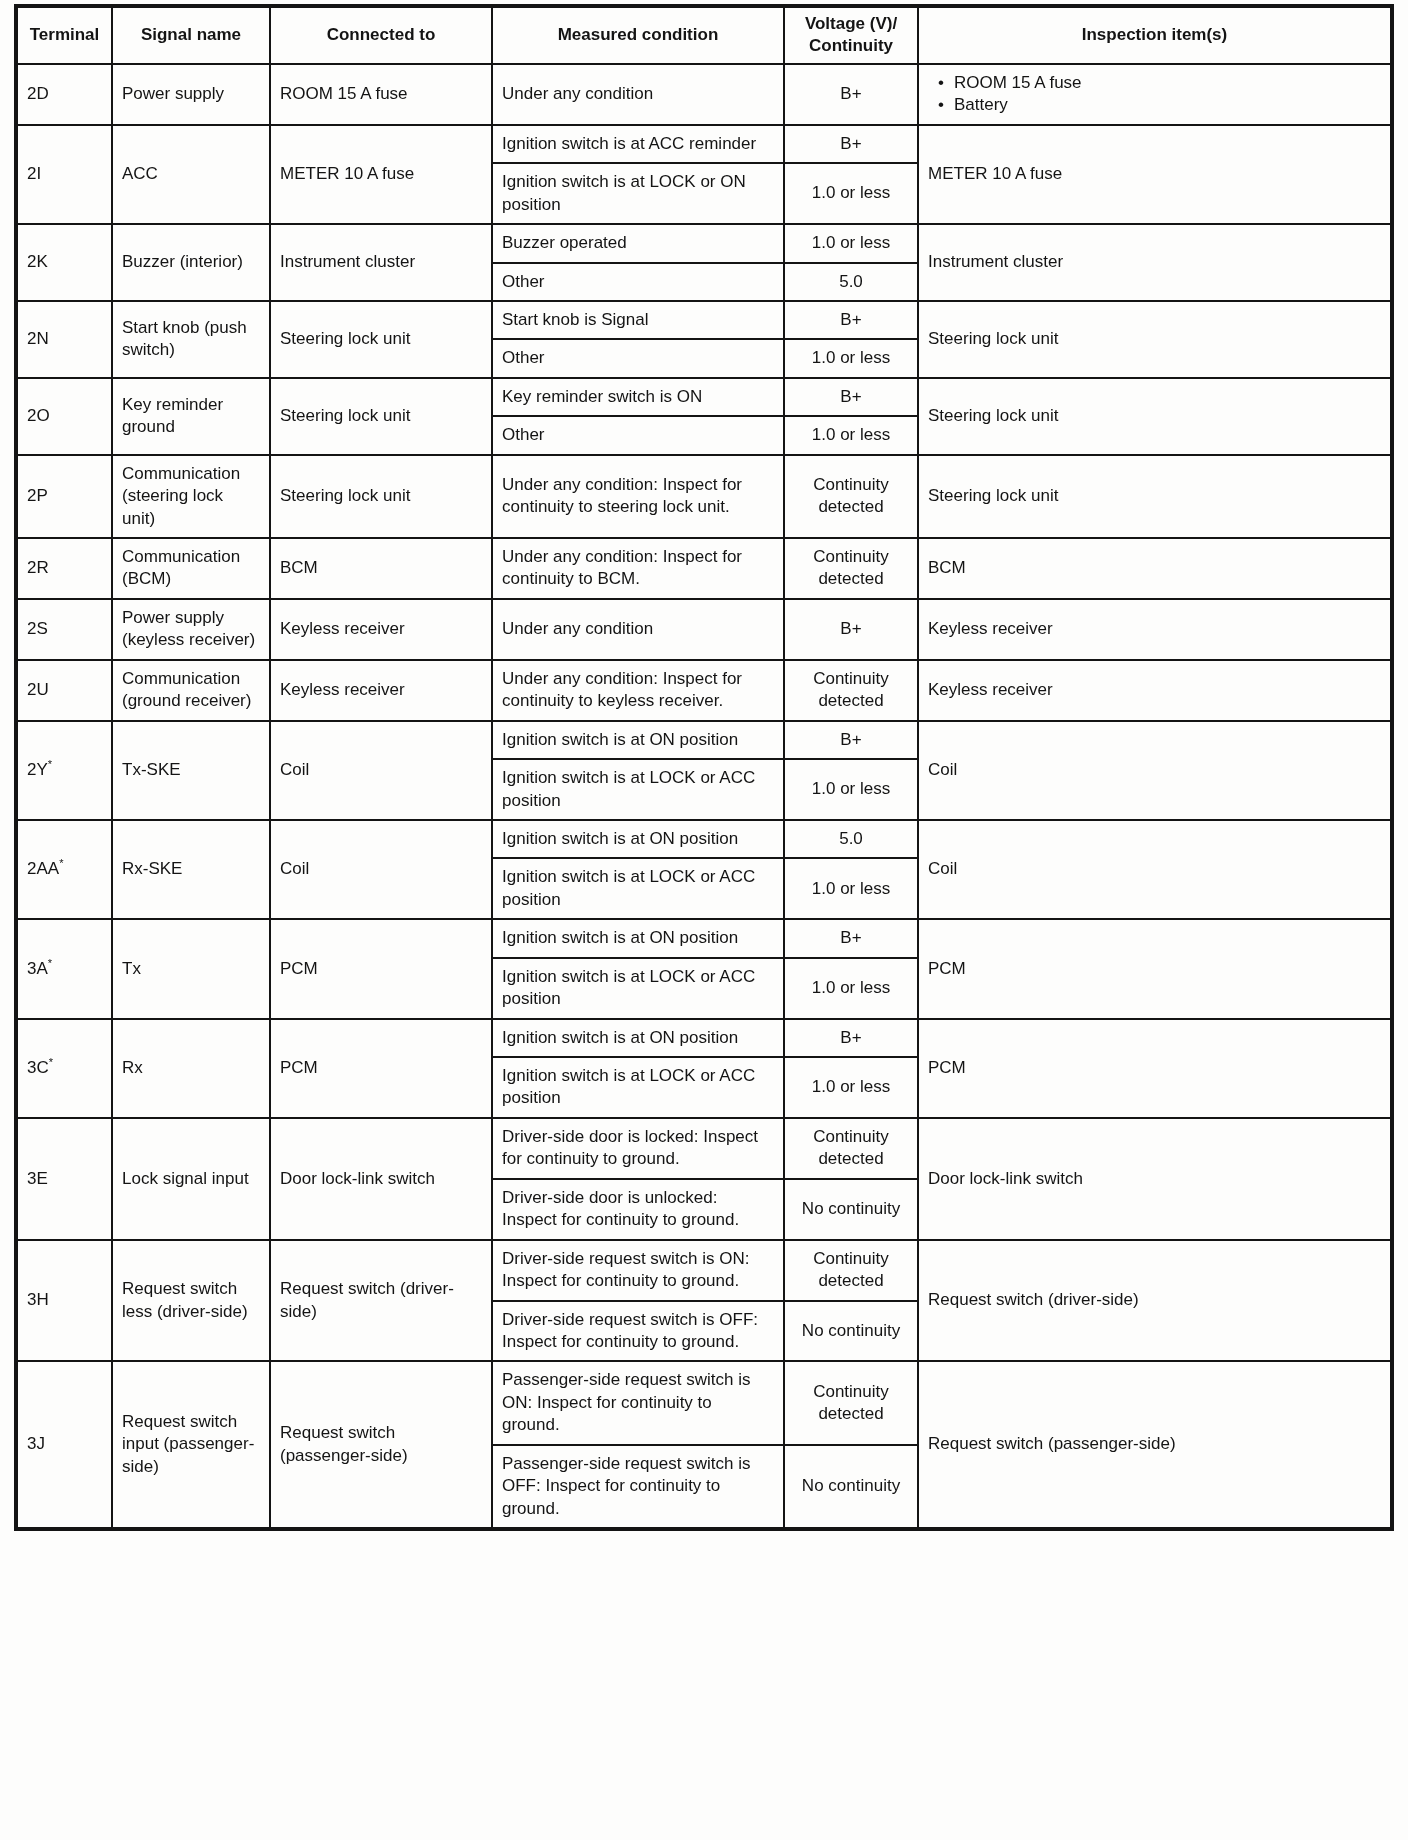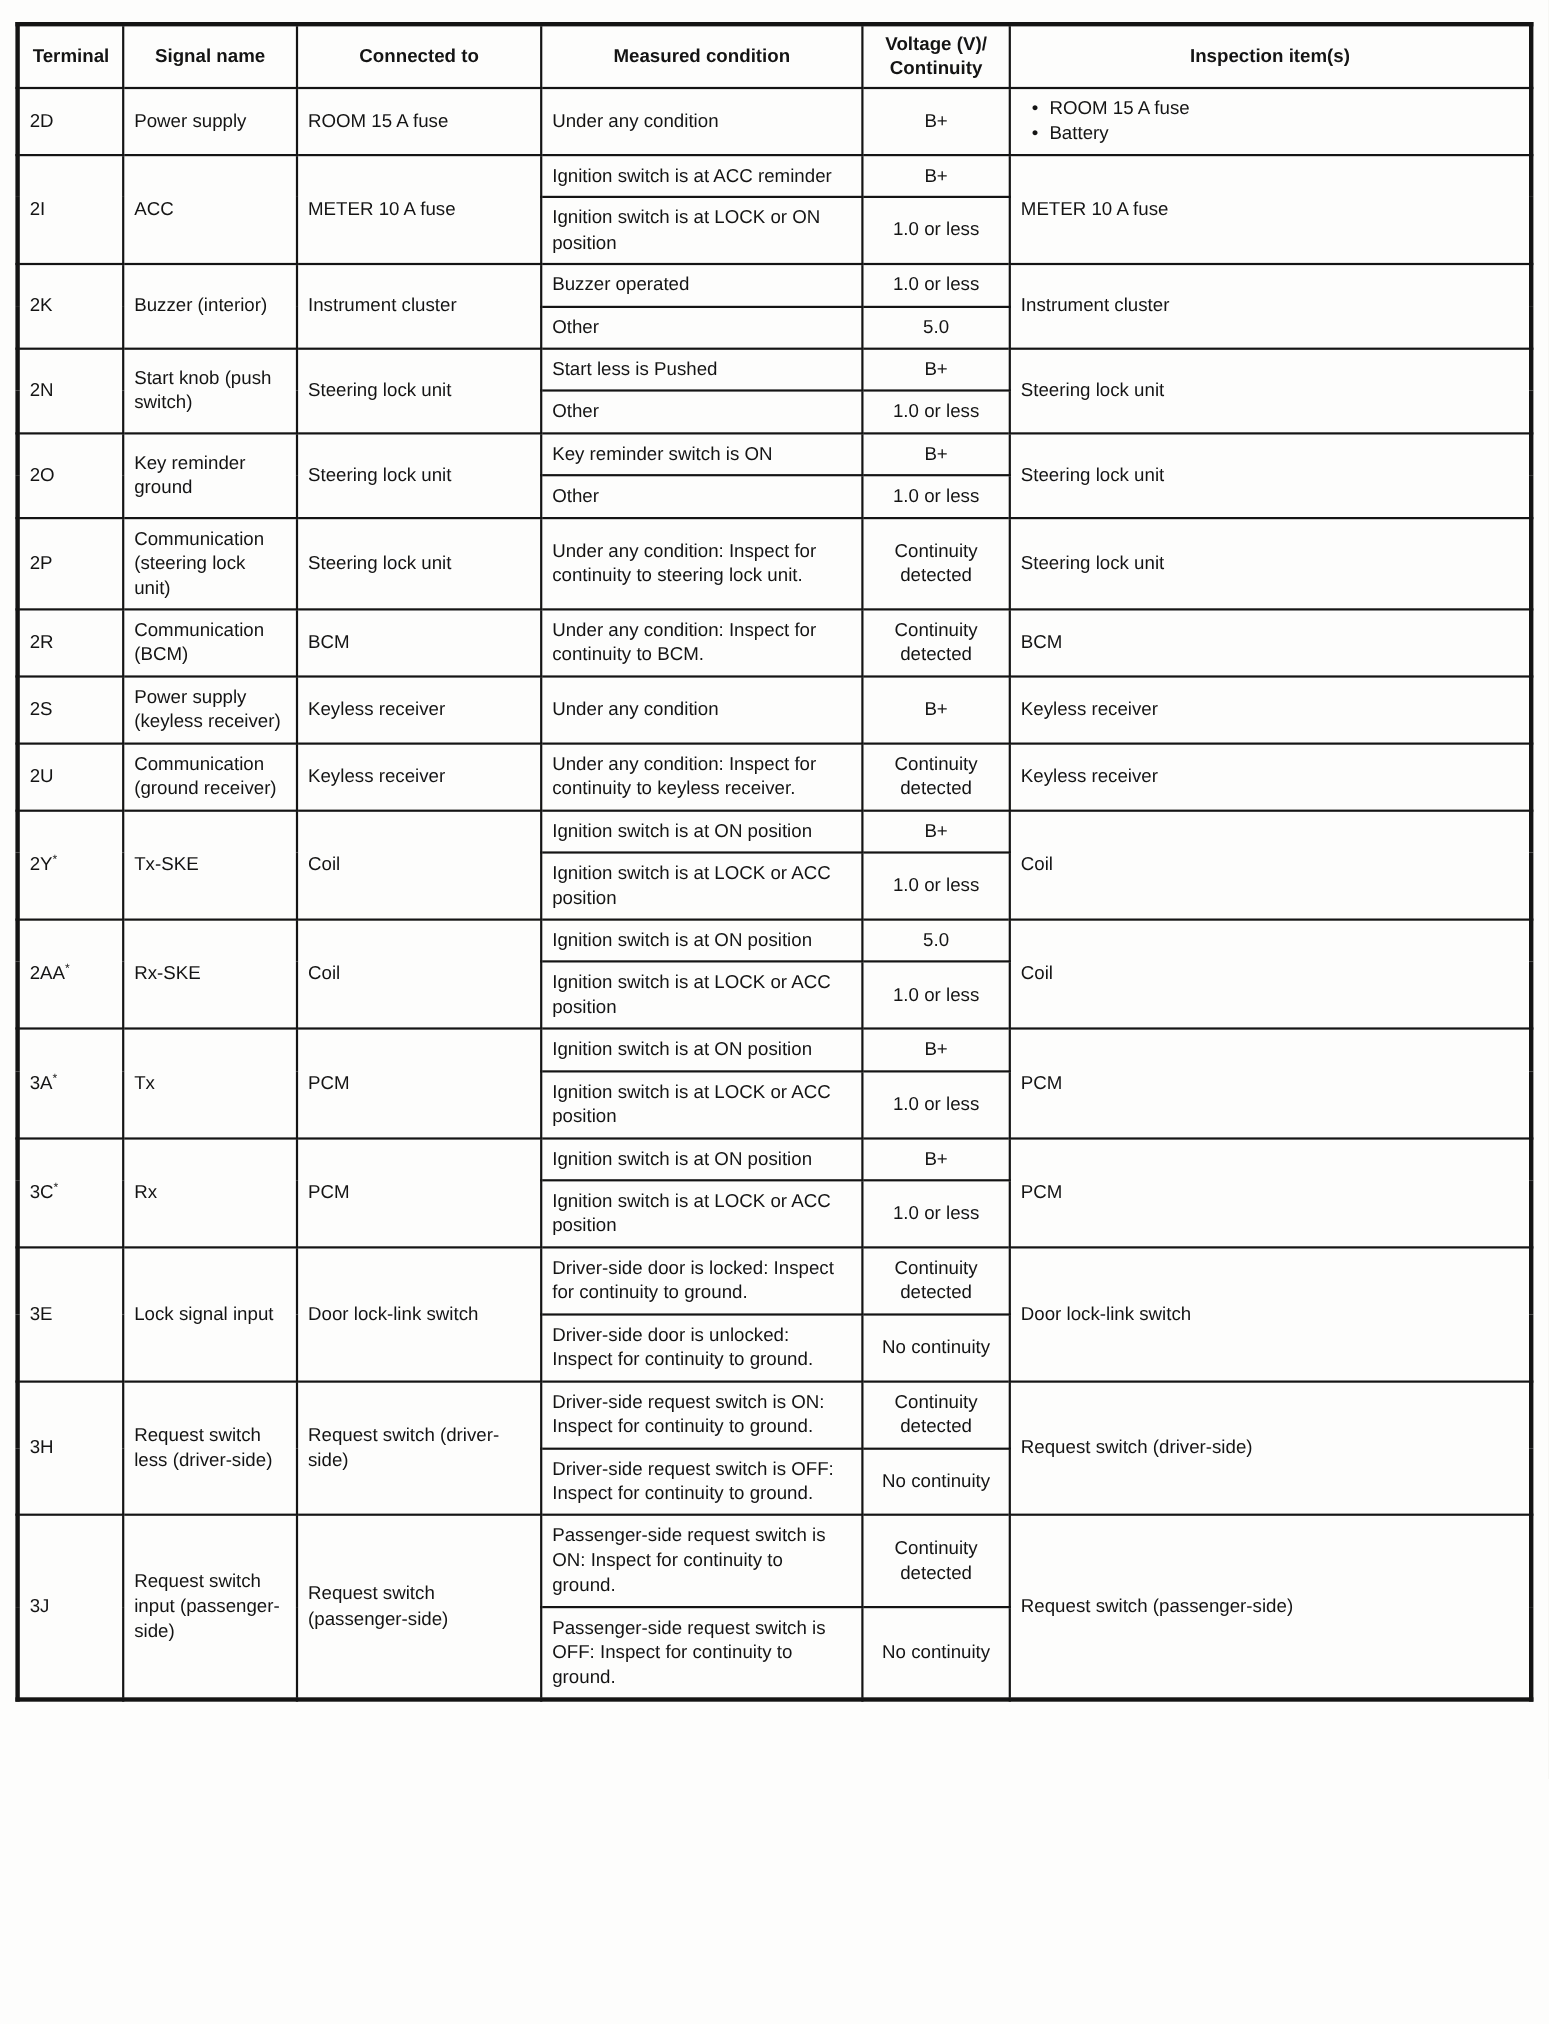--- a/index.html
+++ b/index.html
@@ -6,21 +6,21 @@
     margin: 0;
     padding: 0;
     background: #e9e9e7;
     font-family: "Liberation Sans", sans-serif;
   }
   .page {
     width: 1408px;
     height: 1840px;
     box-sizing: border-box;
     background: #fdfdfc;
-    padding: 20px 14px;
+    padding: 4px 14px;
     overflow: hidden;
     color: #141414;
   }
   table.spec-table {
     width: 100%;
     border-collapse: collapse;
     table-layout: fixed;
     border: 4px solid #141414;
     font-size: 17px;
     line-height: 1.32;
@@ -131,21 +131,21 @@
           <td class="col-inspection" rowspan="2"><span>Instrument cluster</span></td>
         </tr>
         <tr>
           <td class="col-condition"><span>Other</span></td>
           <td class="col-voltage"><span>5.0</span></td>
         </tr>
         <tr>
           <td class="col-terminal" rowspan="2"><span>2N</span></td>
           <td class="col-signal" rowspan="2"><span>Start knob (push switch)</span></td>
           <td class="col-connected" rowspan="2"><span>Steering lock unit</span></td>
-          <td class="col-condition"><span>Start less is Pushed</span></td>
+          <td class="col-condition"><span>Start knob is Signal</span></td>
           <td class="col-voltage"><span>B+</span></td>
           <td class="col-inspection" rowspan="2"><span>Steering lock unit</span></td>
         </tr>
         <tr>
           <td class="col-condition"><span>Other</span></td>
           <td class="col-voltage"><span>1.0 or less</span></td>
         </tr>
         <tr>
           <td class="col-terminal" rowspan="2"><span>2O</span></td>
           <td class="col-signal" rowspan="2"><span>Key reminder ground</span></td>

